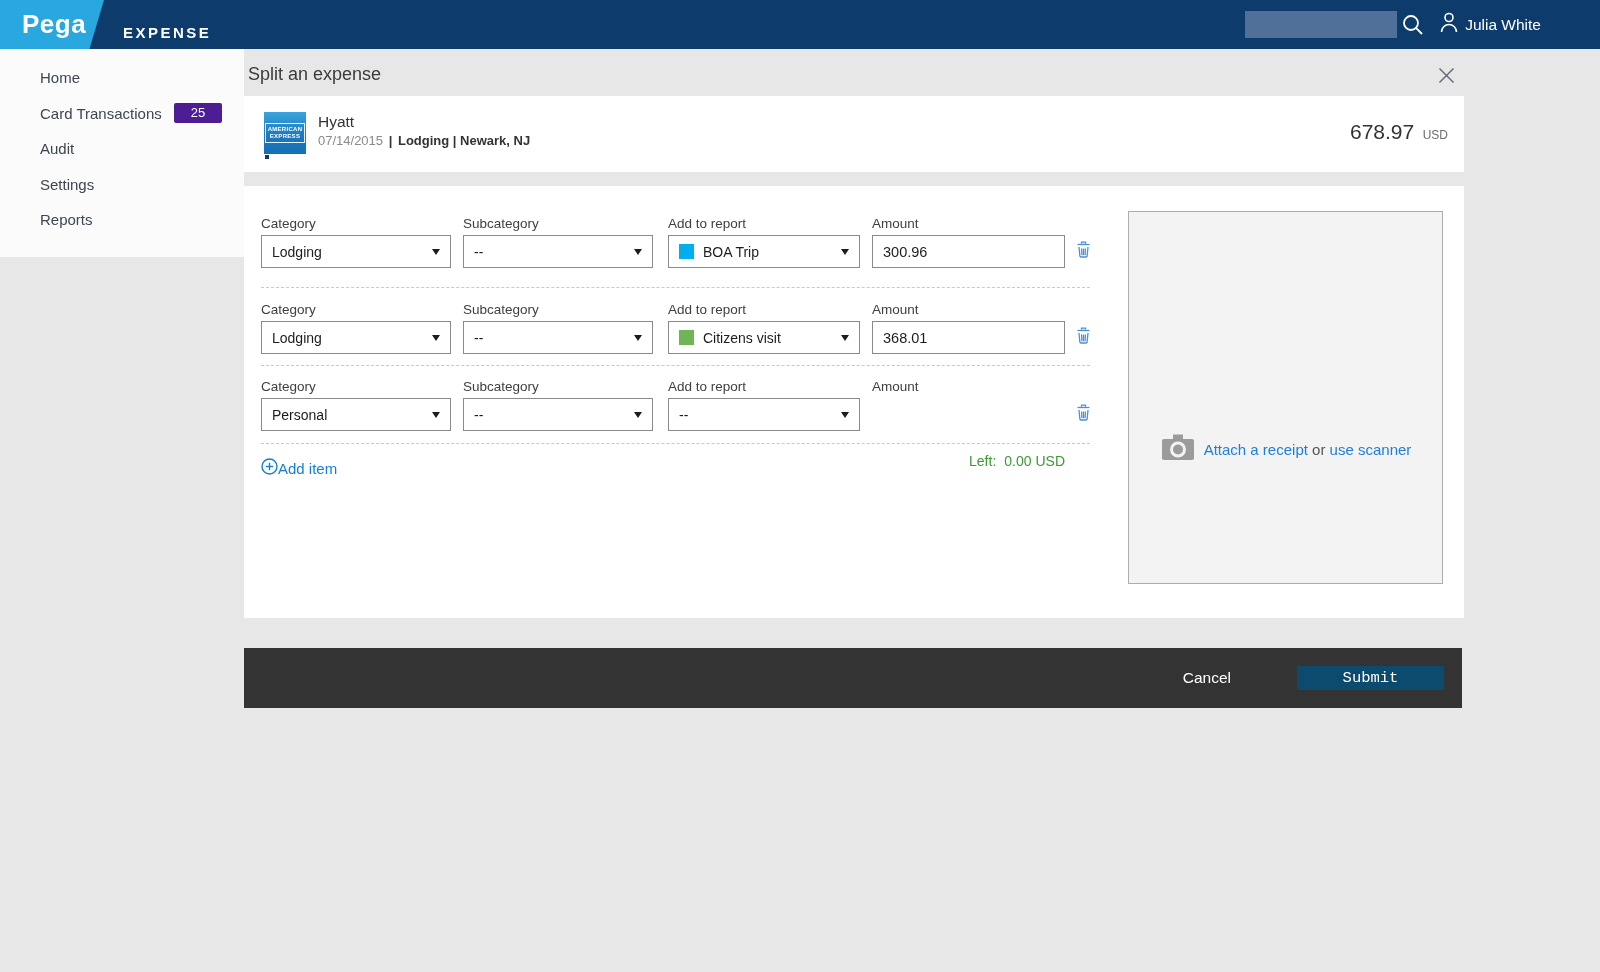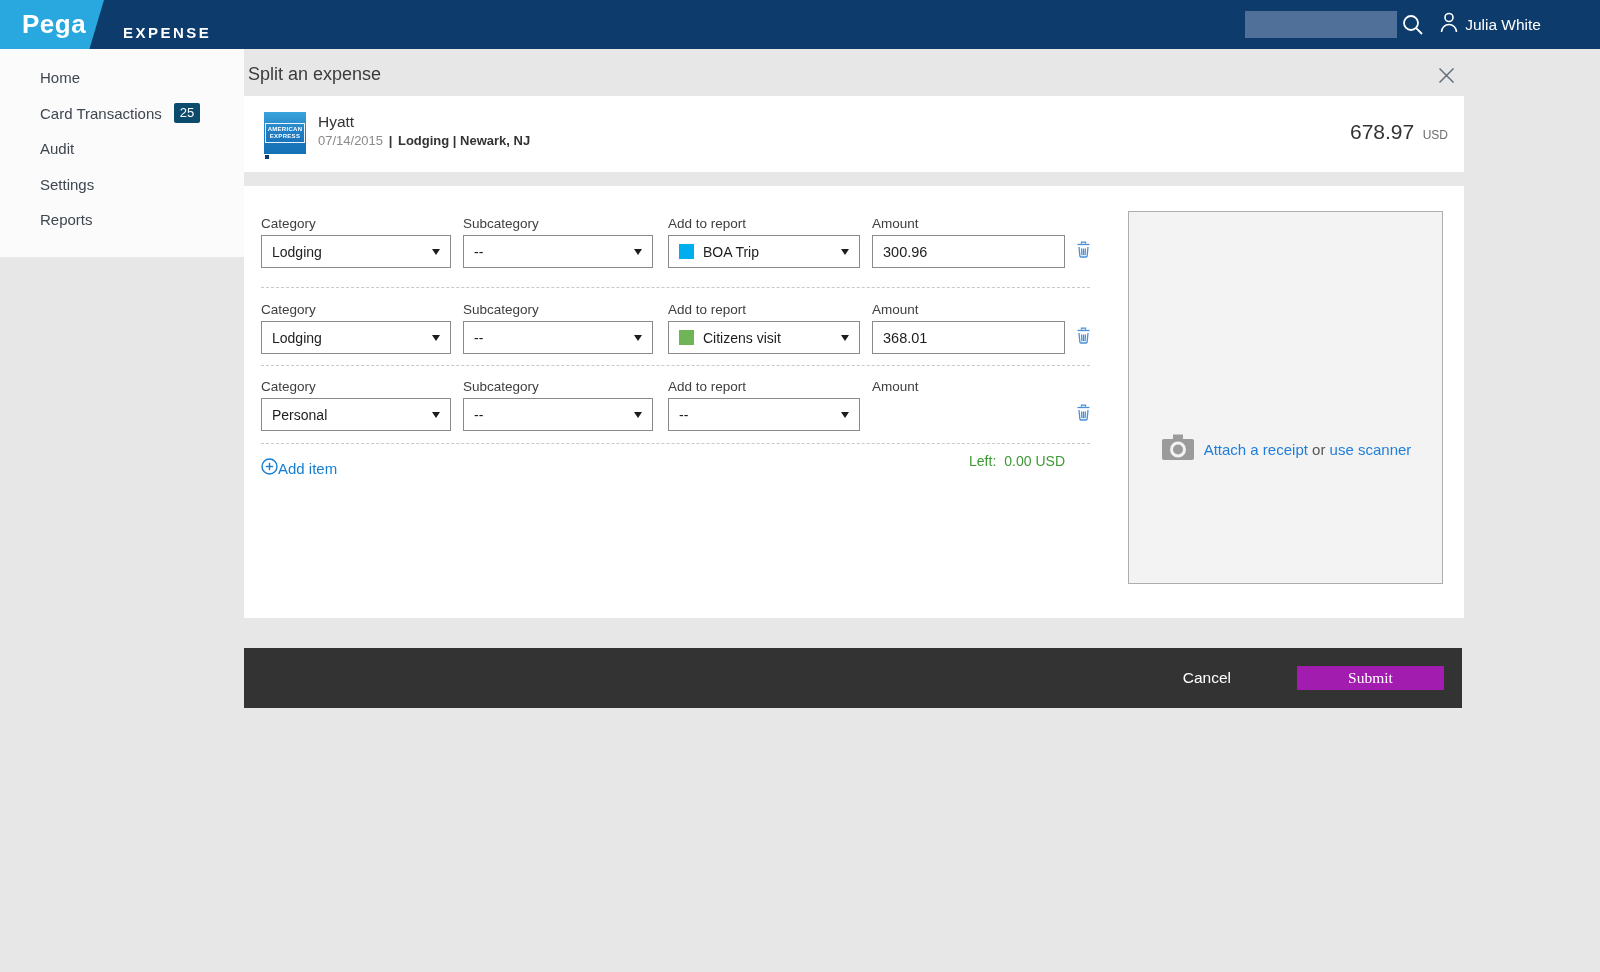--- a/index.html
+++ b/index.html
@@ -25,22 +25,22 @@
     background:#50709a; border:none; outline:none; color:#fff; font-size:14px; padding:0 8px;
     font-family:inherit;
   }
   .search-icon { position:absolute; left:1402px; top:14px; cursor:pointer; }
   .user-chip { position:absolute; right:59px; top:0; height:49px; display:flex; align-items:center; gap:7px; color:#fff; }
   .user-name { font-size:15.5px; color:#fff; }
   
   .sidebar { position:absolute; left:0; top:49px; width:244px; height:208px; background:#fbfbfb; padding-top:11px; }
   .side-item { height:35.5px; display:flex; align-items:center; padding-left:40px; font-size:15px; color:#3e4650; cursor:pointer; }
   .side-badge {
-    margin-left:12px; background:#0c4a6e; color:#fff; font-size:13px;
-    padding:2px 6px; border-radius:2px; line-height:16px;
+    margin-left:12px; background:#4c1d95; color:#fff; font-size:13px;
+    padding:2px 17px; border-radius:2px; line-height:16px;
   }
   
   .modal-title { position:absolute; left:248px; top:64px; font-size:18px; color:#3b3b3b; }
   .close-btn { position:absolute; left:1437px; top:66px; width:19px; height:19px; cursor:pointer; }
   
   .card1 { position:absolute; left:244px; top:96px; width:1220px; height:76px; background:#fff; }
   .amex { position:absolute; left:20px; top:16px; width:42px; height:42px;
     background:linear-gradient(180deg,#3aa4dc 0%,#1d79c0 55%,#1571b4 100%);
     display:flex; flex-direction:column; align-items:center; justify-content:center; }
   .amex-inner { border:1px solid rgba(255,255,255,.9); padding:2px 2px; text-align:center; }
@@ -90,22 +90,22 @@
   }
   .receipt-links { font-size:15px; color:#555; }
   .rlink { color:#1f7ed9; cursor:pointer; }
   
   .footer {
     position:absolute; left:244px; top:648px; width:1218px; height:60px; background:#333;
     display:flex; align-items:center; justify-content:flex-end; gap:66px; padding-right:18px;
   }
   .cancel-btn { color:#fff; font-size:15.5px; cursor:pointer; background:none; border:none; font-family:inherit; }
   .submit-btn {
-    width:147px; height:24px; background:#a21caf; border:none; color:#fff; font-size:15.5px;
-    cursor:pointer; font-family:Liberation Serif, serif;
+    width:147px; height:24px; background:#0c4a6e; border:none; color:#fff; font-size:15.5px;
+    cursor:pointer; font-family:Liberation Mono, monospace;
   }
 </style>
 </head>
 <body>
 
 <div class="header">
   <div class="logo-block">
     <span class="logo-text">Pega</span>
   </div>
   <div class="app-name">EXPENSE</div>

